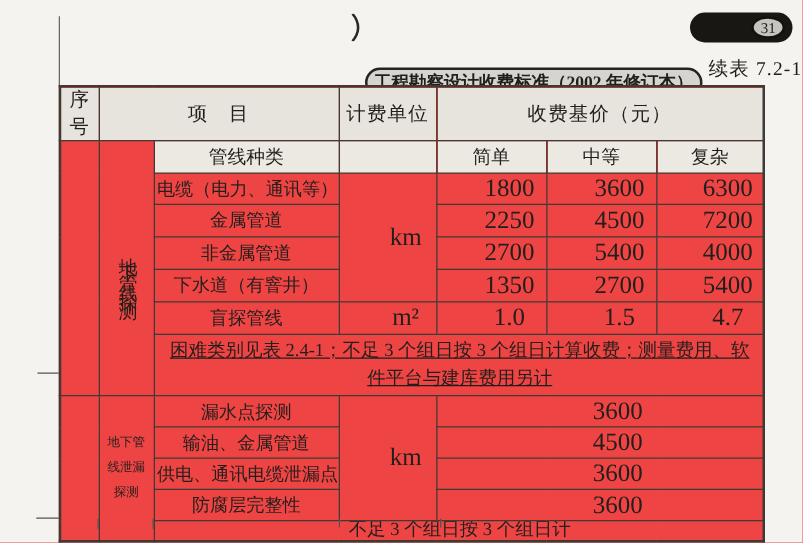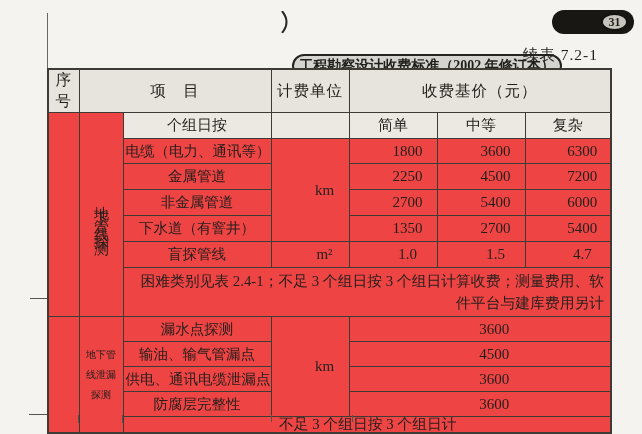--- a/index.html
+++ b/index.html
@@ -13,35 +13,35 @@
   .b-arc{position:absolute;left:280px;top:11px;width:12px;height:22px;}
   .b-black{position:absolute;left:552px;top:10px;width:82px;height:24px;
     background:#181714;border-radius:12px;}
   .b-pill{position:absolute;left:292px;top:10px;width:270px;height:24px;
     background:#d6d4cf;border:2px solid #262420;border-radius:13px;
     box-sizing:border-box;display:flex;align-items:center;justify-content:center;
     font-size:14px;font-weight:bold;white-space:nowrap;margin-top:44px;}
   .b-oval{position:absolute;left:601px;top:13px;width:27px;height:18px;
     background:#c6c4bd;border:2px solid #14120f;border-radius:50%;
     box-sizing:border-box;display:flex;align-items:center;justify-content:center;
-    font-size:12px;font-weight:bold;}
+    font-size:12px;font-weight:normal;}
   
   .caption{position:absolute;top:45px;left:0;right:0;text-align:right;
-    padding-right:44px;font-size:15.5px;letter-spacing:1px;}
+    font-size:15.5px;letter-spacing:1px;}
   
   table{position:absolute;left:47px;top:68px;width:563px;height:347px;
     border-collapse:collapse;table-layout:fixed;
     border:2px solid #3e3a35;background:#ef4444;}
   td{border:1px solid #3e3a35;text-align:center;vertical-align:middle;
     font-size:15px;padding:0 2px;overflow:hidden;}
   .hdr{background:#e7e4dd;font-size:15.5px;letter-spacing:1px;}
   .sub{background:#ece9e2;}
   .item{white-space:nowrap;font-size:14.5px;margin-top:34px;}
-  .num{font-size:15px;padding-left:31px;}
-  .note{text-align:right;padding:2px 6px 2px 8px;line-height:1.5;font-size:14.8px;}
+  .num{font-size:20px;padding-left:31px;}
+  .note{text-align:center;padding:2px 6px 2px 8px;line-height:1.5;font-size:14.8px;text-decoration:underline;}
   .note2{text-align:center;padding:0 6px 0 8px;line-height:15px;font-size:14.8px;}
   .vlabel{writing-mode:vertical-rl;letter-spacing:7px;margin:0 auto;font-size:15px;}
   .wlabel{width:33px;margin:0 auto;line-height:20px;font-size:10px;text-align:center;}
   
   .prule{position:absolute;left:47px;top:13px;width:1px;height:55px;background:#6b6660;}
   .stub{position:absolute;width:1px;background:#57524b;top:415px;}
   .bext{position:absolute;left:29px;top:414px;width:18px;height:1px;background:#57524b;}
   .dext{position:absolute;left:30px;top:298px;width:17px;height:1px;background:#57524b;}
 </style>
 </head>
@@ -77,21 +77,21 @@
     <td class="hdr" colspan="2">项　目</td>
     <td class="hdr">计费单位</td>
     <td class="hdr" colspan="3">收费基价（元）</td>
   </tr>
 
   <tr style="height:26px">
     <td class="num" rowspan="7">13</td>
     <td rowspan="7">
       <div class="vlabel">地下管线探测</div>
     </td>
-    <td class="sub">个组日按</td>
+    <td class="sub">管线种类</td>
     <td class="sub"></td>
     <td class="sub">简单</td>
     <td class="sub">中等</td>
     <td class="sub">复杂</td>
   </tr>
 
   <tr style="height:25px">
     <td class="item">电缆（电力、通讯等）</td>
     <td class="num" rowspan="4">km</td>
     <td class="num">1800</td>
@@ -103,21 +103,21 @@
     <td class="item">金属管道</td>
     <td class="num">2250</td>
     <td class="num">4500</td>
     <td class="num">7200</td>
   </tr>
 
   <tr style="height:26px">
     <td class="item">非金属管道</td>
     <td class="num">2700</td>
     <td class="num">5400</td>
-    <td class="num">6000</td>
+    <td class="num">4000</td>
   </tr>
 
   <tr style="height:26px">
     <td class="item">下水道（有窨井）</td>
     <td class="num">1350</td>
     <td class="num">2700</td>
     <td class="num">5400</td>
   </tr>
 
   <tr style="height:26px">
@@ -136,21 +136,21 @@
     <td class="num" rowspan="5">14</td>
     <td rowspan="5">
       <div class="wlabel">地下管线泄漏探测</div>
     </td>
     <td class="item">漏水点探测</td>
     <td class="num" rowspan="4">km</td>
     <td class="num" colspan="3">3600</td>
   </tr>
 
   <tr style="height:25px">
-    <td class="item">输油、输气管漏点</td>
+    <td class="item">输油、金属管道</td>
     <td class="num" colspan="3">4500</td>
   </tr>
 
   <tr style="height:25px">
     <td class="item">供电、通讯电缆泄漏点</td>
     <td class="num" colspan="3">3600</td>
   </tr>
 
   <tr style="height:25px">
     <td class="item">防腐层完整性</td>

